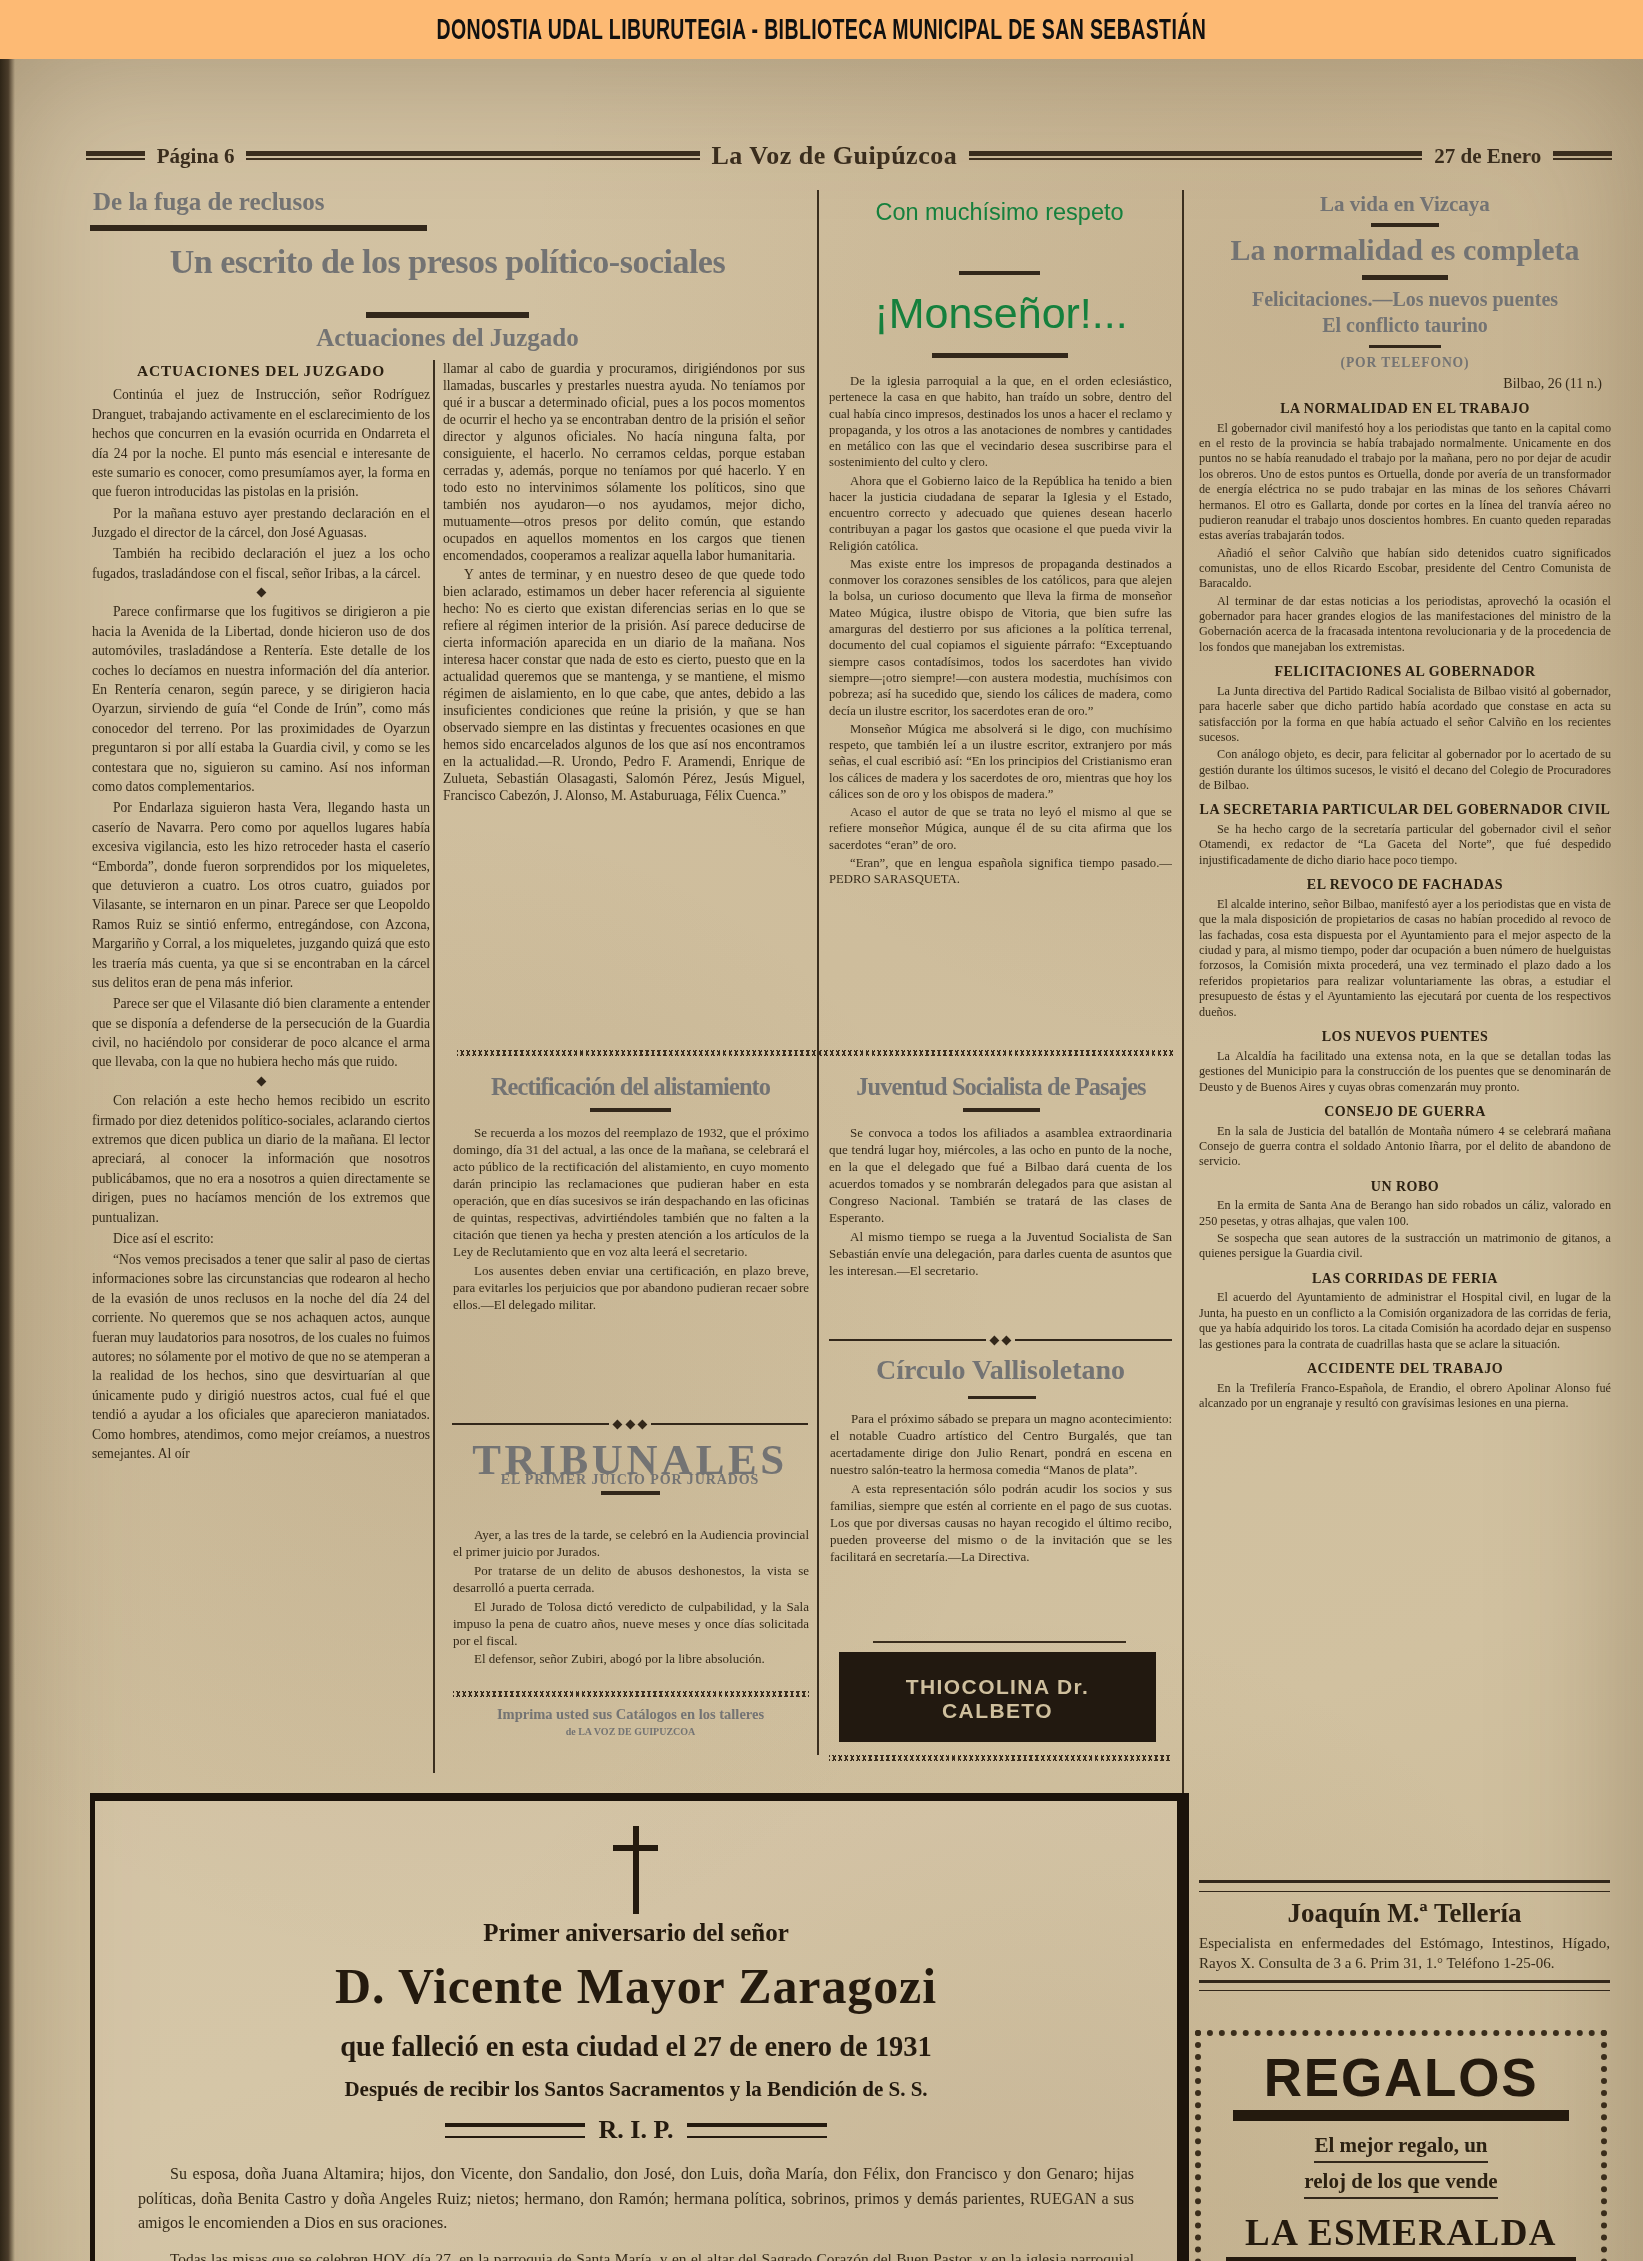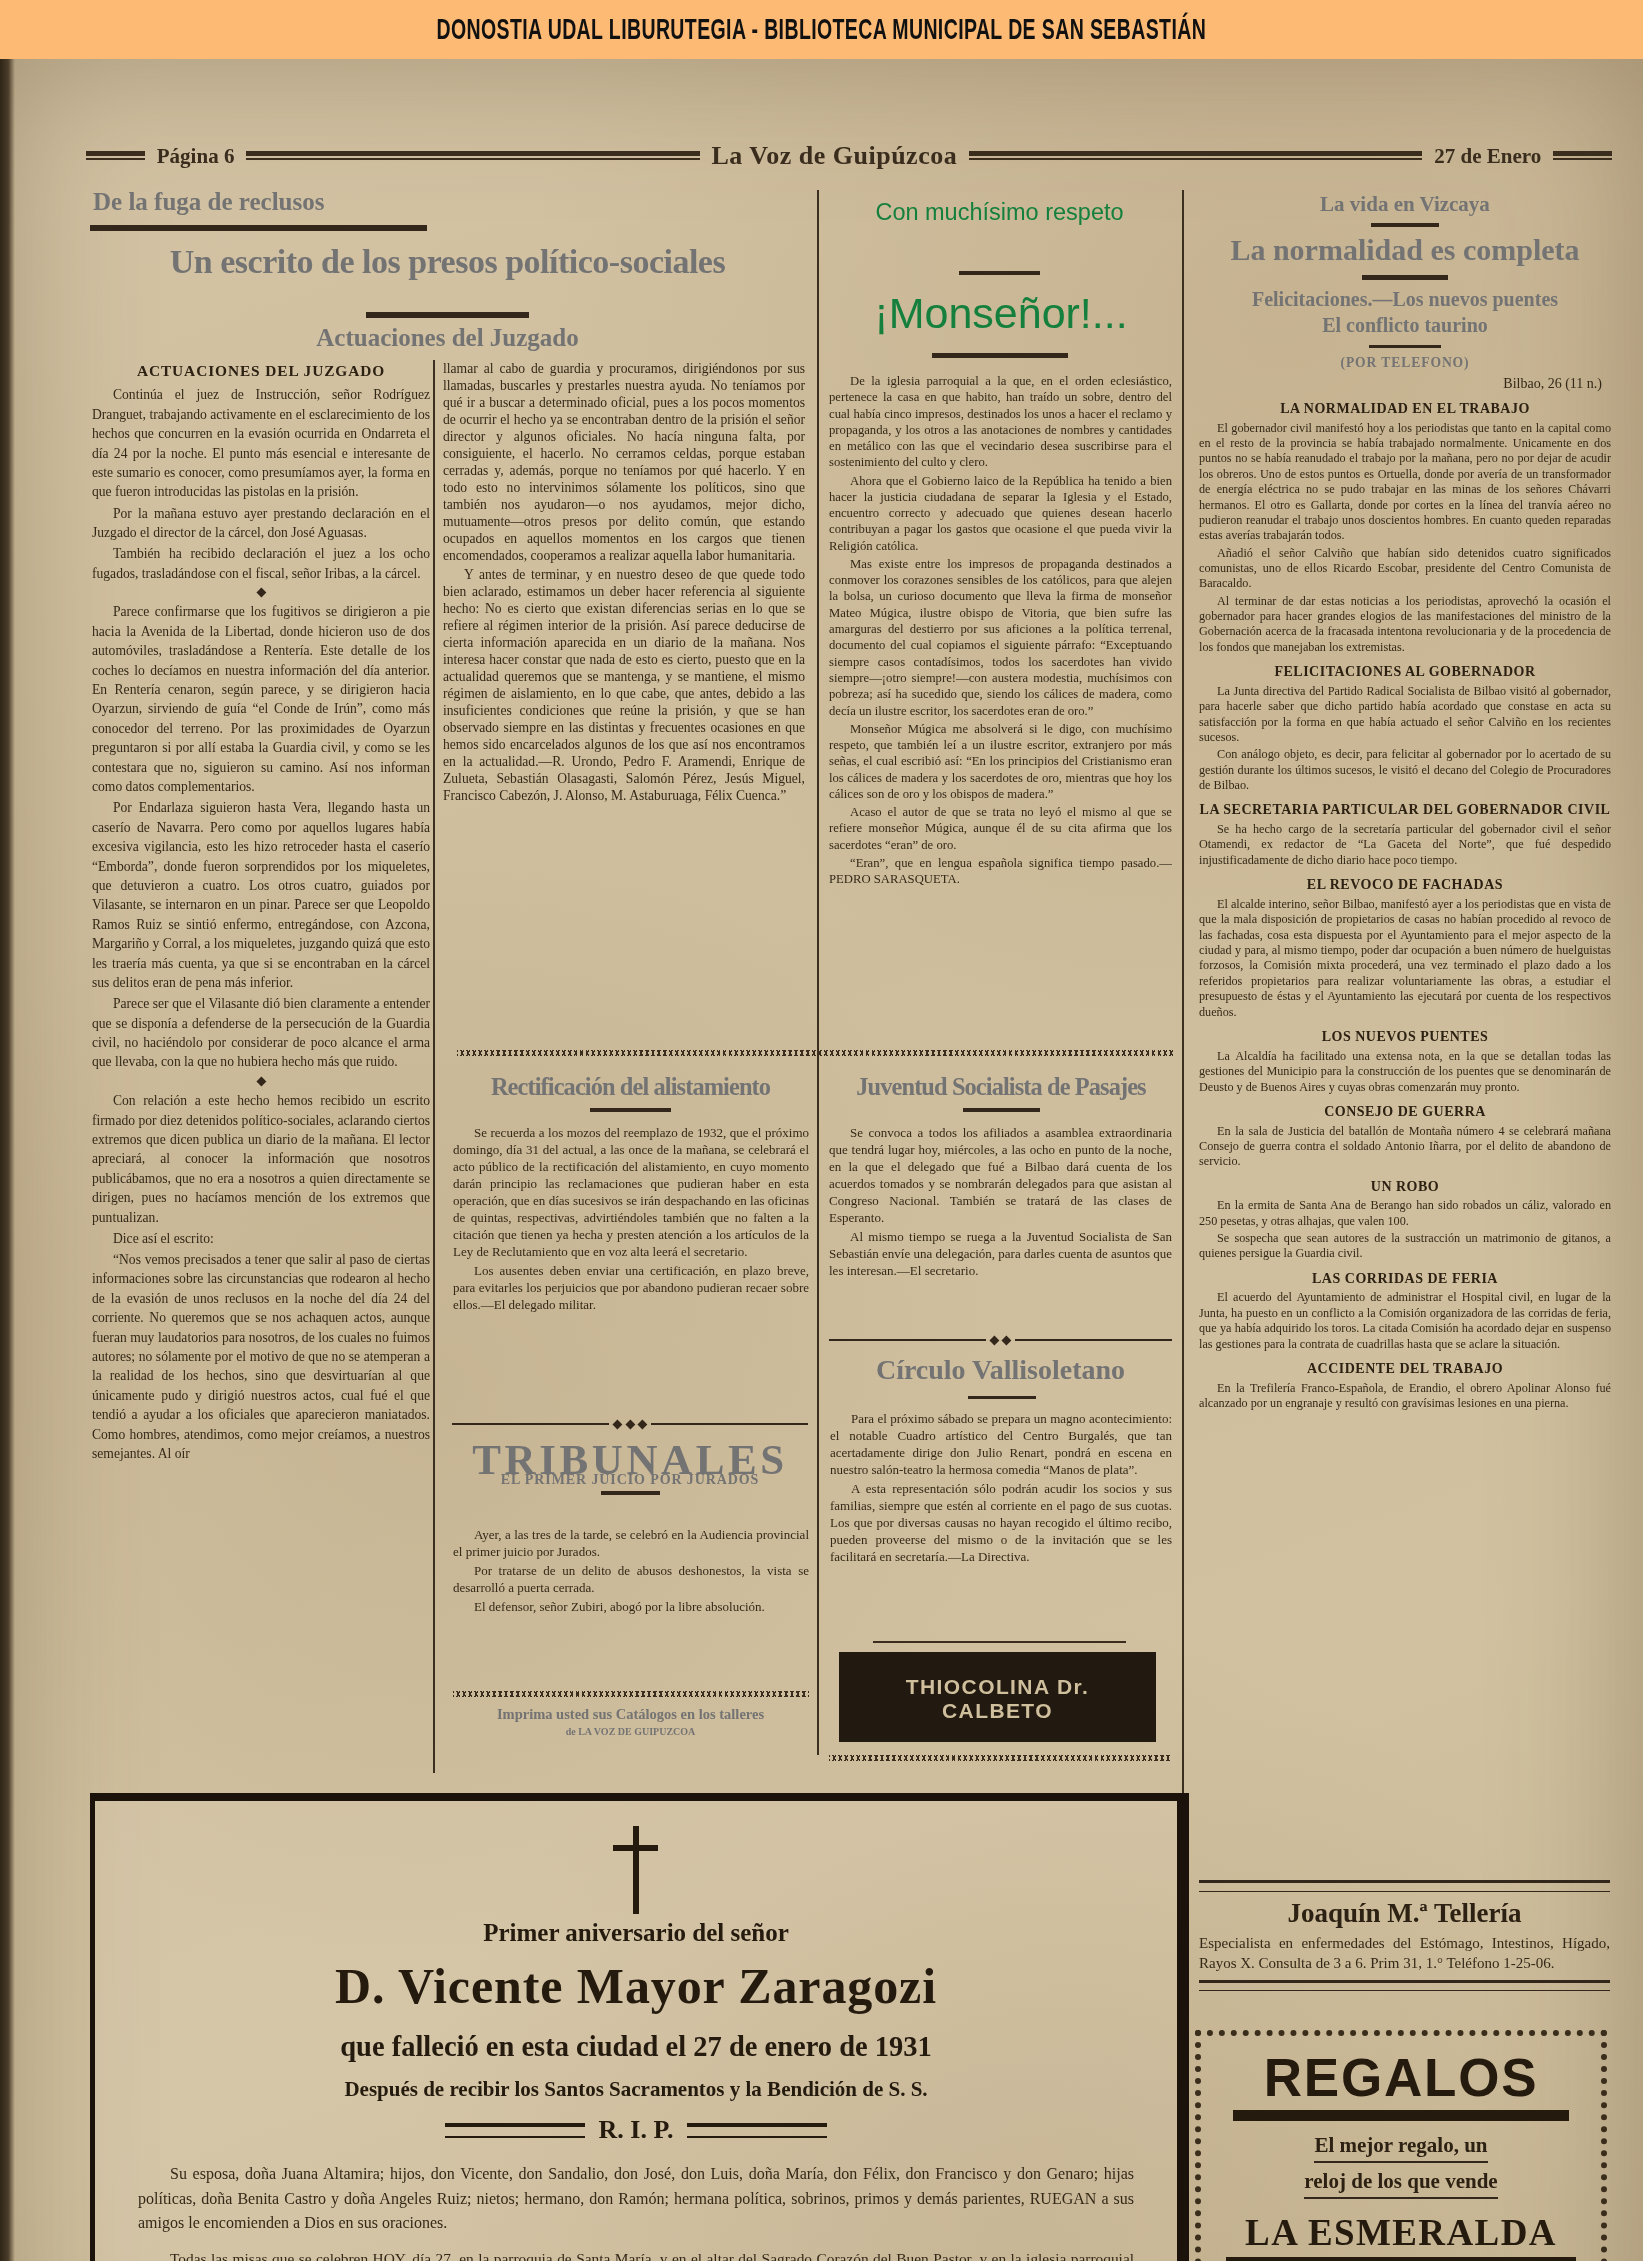--- a/index.html
+++ b/index.html
@@ -166,20 +166,21 @@
       <span class="dia"></span>
       <span class="dia"></span>
       <span class="dia"></span>
     </div>
   <div class="abs ctr serifhead" style="left:452px;top:1435px;width:356px;font-size:43px;letter-spacing:3.6px;">TRIBUNALES</div>
   <div class="abs bar" style="left:601px;top:1491px;width:59px;height:3.6px;"></div>
   <div class="abs ctr serifhead" style="left:452px;top:1472px;width:356px;font-size:14px;letter-spacing:0.9px;">EL PRIMER JUICIO POR JURADOS</div>
   <div class="flow band" style="left:453px;top:1526px;width:356px;height:163px;">
     <p class="p">Ayer, a las tres de la tarde, se celebró en la Audiencia provincial el primer juicio por Jurados.</p>
     <p class="p">Por tratarse de un delito de abusos deshonestos, la vista se desarrolló a puerta cerrada.</p>
+    <p class="p">El Jurado de Tolosa dictó veredicto de culpabilidad, y la Sala impuso la pena de cuatro años, nueve meses y once días solicitada por el fiscal.</p>
     <p class="p">El defensor, señor Zubiri, abogó por la libre absolución.</p>
   </div>
   <div class="abs wavy" style="left:453px;top:1691px;width:356px;"></div>
   <div class="abs ctr serifhead" style="left:452px;top:1706px;width:357px;font-size:14.5px;">Imprima usted sus Catálogos en los talleres</div>
   <div class="abs ctr serifhead" style="left:452px;top:1726px;width:357px;font-size:10px;">de LA VOZ DE GUIPUZCOA</div>
 
   <div class="abs ctr serifhead" style="left:829px;top:1073px;width:344px;font-size:24.4px;letter-spacing:-0.9px;">Juventud Socialista de Pasajes</div>
   <div class="abs bar" style="left:963px;top:1108px;width:77px;height:3.6px;"></div>
   <div class="flow band" style="left:829px;top:1124px;width:343px;height:194px;">
     <p class="p">Se convoca a todos los afiliados a asamblea extraordinaria que tendrá lugar hoy, miércoles, a las ocho en punto de la noche, en la que el delegado que fué a Bilbao dará cuenta de los acuerdos tomados y se nombrarán delegados para que asistan al Congreso Nacional. También se tratará de las clases de Esperanto.</p>

